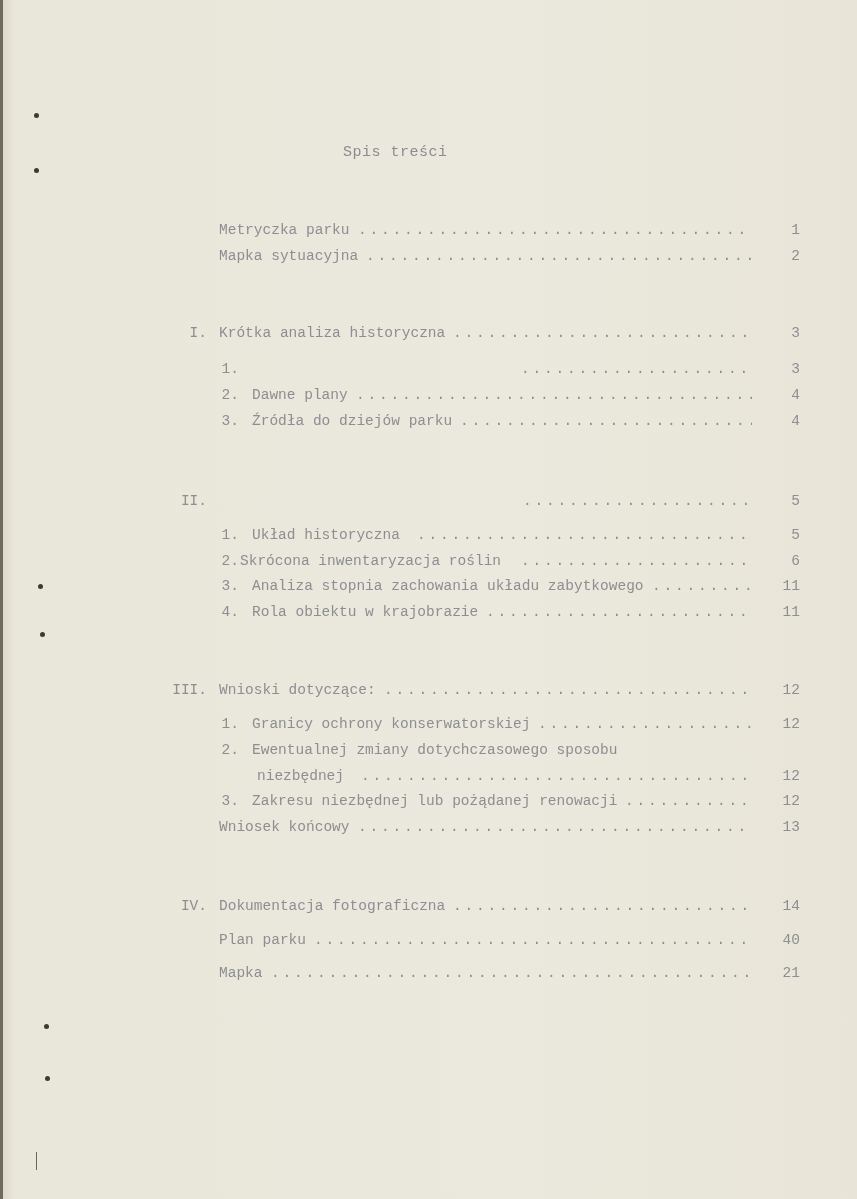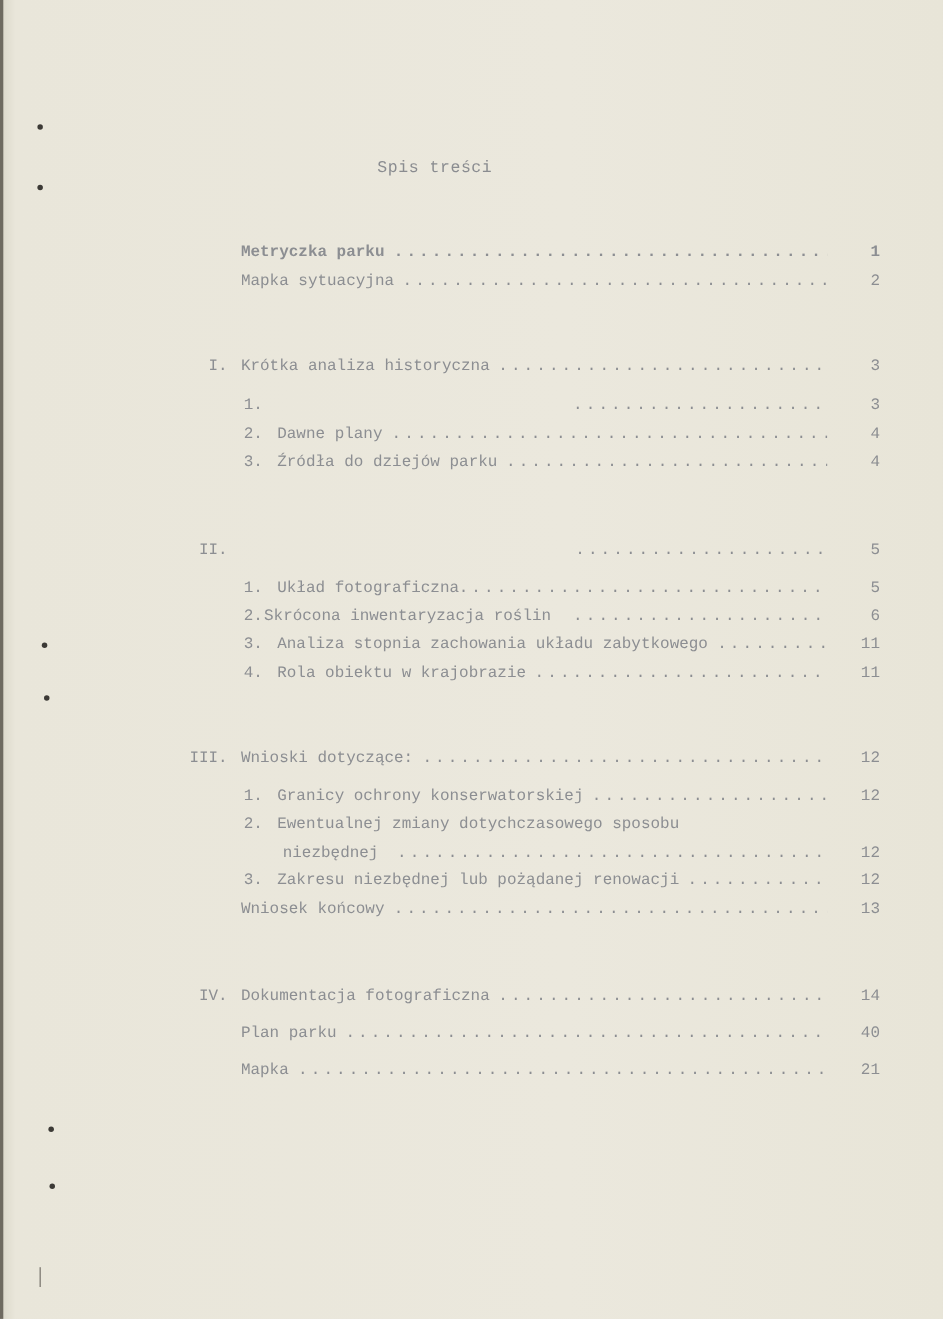--- a/index.html
+++ b/index.html
@@ -43,28 +43,28 @@
   <div class="hole" style="left:34px;top:168px"></div>
   <div class="hole" style="left:38px;top:584px"></div>
   <div class="hole" style="left:40px;top:632px"></div>
   <div class="hole" style="left:44px;top:1024px"></div>
   <div class="hole" style="left:45px;top:1076px"></div>
   <div style="position:absolute;left:36px;top:1152px;width:1px;height:18px;background:#6a6660"></div>
 
   <div class="title">Spis treści</div>
 
   <div id="toc">
-      <div class="row" style="top: 222px; width: 723px; font-weight: bold;"><span class="label" style="left: 219px;">Metryczka parku</span><span class="dots" style="left: 358px; width: 394px;">................................................................................</span><span class="page-no">1</span></div>
+      <div class="row" style="top: 222px; width: 723px;"><span class="label" style="left: 219px;">Metryczka parku</span><span class="dots" style="left: 358px; width: 394px;">................................................................................</span><span class="page-no">1</span></div>
       <div class="row" style="top: 248px; width: 857px;"><span class="label" style="left: 219px;">Mapka sytuacyjna</span><span class="dots" style="left: 366px; width: 386px;">................................................................................</span><span class="page-no">2</span></div>
       <div class="row" style="top: 325px; width: 857px;"><span class="num" style="left: 150px; width: 57px;">I.</span><span class="label" style="left: 219px;">Krótka analiza historyczna</span><span class="dots" style="left: 453px; width: 299px;">................................................................................</span><span class="page-no">3</span></div>
       <div class="row" style="top: 361px; width: 857px;"><span class="num" style="left: 219px; width: 20px;">1.</span><span class="dots" style="left: 521px; width: 231px;">................................................................................</span><span class="page-no">3</span></div>
       <div class="row" style="top: 387px; width: 857px;"><span class="num" style="left: 219px; width: 20px;">2.</span><span class="label" style="left: 252px;">Dawne plany</span><span class="dots" style="left: 356px; width: 396px;">................................................................................</span><span class="page-no">4</span></div>
       <div class="row" style="top: 413px; width: 857px;"><span class="num" style="left: 219px; width: 20px;">3.</span><span class="label" style="left: 252px;">Źródła do dziejów parku</span><span class="dots" style="left: 460px; width: 292px;">................................................................................</span><span class="page-no">4</span></div>
       <div class="row" style="top: 493px; width: 857px;"><span class="num" style="left: 150px; width: 57px;">II.</span><span class="dots" style="left: 523px; width: 229px;">................................................................................</span><span class="page-no">5</span></div>
-      <div class="row" style="top: 527px; width: 857px;"><span class="num" style="left: 219px; width: 20px;">1.</span><span class="label" style="left: 252px;">Układ fotograficzna</span><span class="dots" style="left: 417px; width: 335px;">................................................................................</span><span class="page-no">5</span></div>
+      <div class="row" style="top: 527px; width: 857px;"><span class="num" style="left: 219px; width: 20px;">1.</span><span class="label" style="left: 252px;">Układ historyczna</span><span class="dots" style="left: 417px; width: 335px;">................................................................................</span><span class="page-no">5</span></div>
       <div class="row" style="top: 553px; width: 857px;"><span class="num" style="left: 219px; width: 20px;">2.</span><span class="label" style="left: 240px; text-align: center;">Skrócona inwentaryzacja roślin</span><span class="dots" style="left: 521px; width: 231px;">................................................................................</span><span class="page-no">6</span></div>
       <div class="row" style="top: 578px; width: 857px;"><span class="num" style="left: 219px; width: 20px;">3.</span><span class="label" style="left: 252px;">Analiza stopnia zachowania układu zabytkowego</span><span class="dots" style="left: 652px; width: 100px;">................................................................................</span><span class="page-no">11</span></div>
       <div class="row" style="top: 604px; width: 857px;"><span class="num" style="left: 219px; width: 20px;">4.</span><span class="label" style="left: 252px;">Rola obiektu w krajobrazie</span><span class="dots" style="left: 486px; width: 266px;">................................................................................</span><span class="page-no">11</span></div>
       <div class="row" style="top: 682px; width: 857px;"><span class="num" style="left: 150px; width: 57px;">III.</span><span class="label" style="left: 219px;">Wnioski dotyczące:</span><span class="dots" style="left: 384px; width: 368px;">................................................................................</span><span class="page-no">12</span></div>
       <div class="row" style="top: 716px; width: 857px;"><span class="num" style="left: 219px; width: 20px;">1.</span><span class="label" style="left: 252px;">Granicy ochrony konserwatorskiej</span><span class="dots" style="left: 538px; width: 214px;">................................................................................</span><span class="page-no">12</span></div>
       <div class="row" style="top: 742px; width: 857px;"><span class="num" style="left: 219px; width: 20px;">2.</span><span class="label" style="left: 252px;">Ewentualnej zmiany dotychczasowego sposobu</span></div>
       <div class="row" style="top: 768px; width: 857px;"><span class="label" style="left: 257px;">niezbędnej</span><span class="dots" style="left: 361px; width: 391px;">................................................................................</span><span class="page-no">12</span></div>
       <div class="row" style="top: 793px; width: 857px;"><span class="num" style="left: 219px; width: 20px;">3.</span><span class="label" style="left: 252px;">Zakresu niezbędnej lub pożądanej renowacji</span><span class="dots" style="left: 625px; width: 127px;">................................................................................</span><span class="page-no">12</span></div>
       <div class="row" style="top: 819px; width: 857px;"><span class="label" style="left: 219px;">Wniosek końcowy</span><span class="dots" style="left: 358px; width: 394px;">................................................................................</span><span class="page-no">13</span></div>
       <div class="row" style="top: 898px; width: 756px;"><span class="num" style="left: 150px; width: 57px;">IV.</span><span class="label" style="left: 219px;">Dokumentacja fotograficzna</span><span class="dots" style="left: 453px; width: 299px;">................................................................................</span><span class="page-no">14</span></div>

